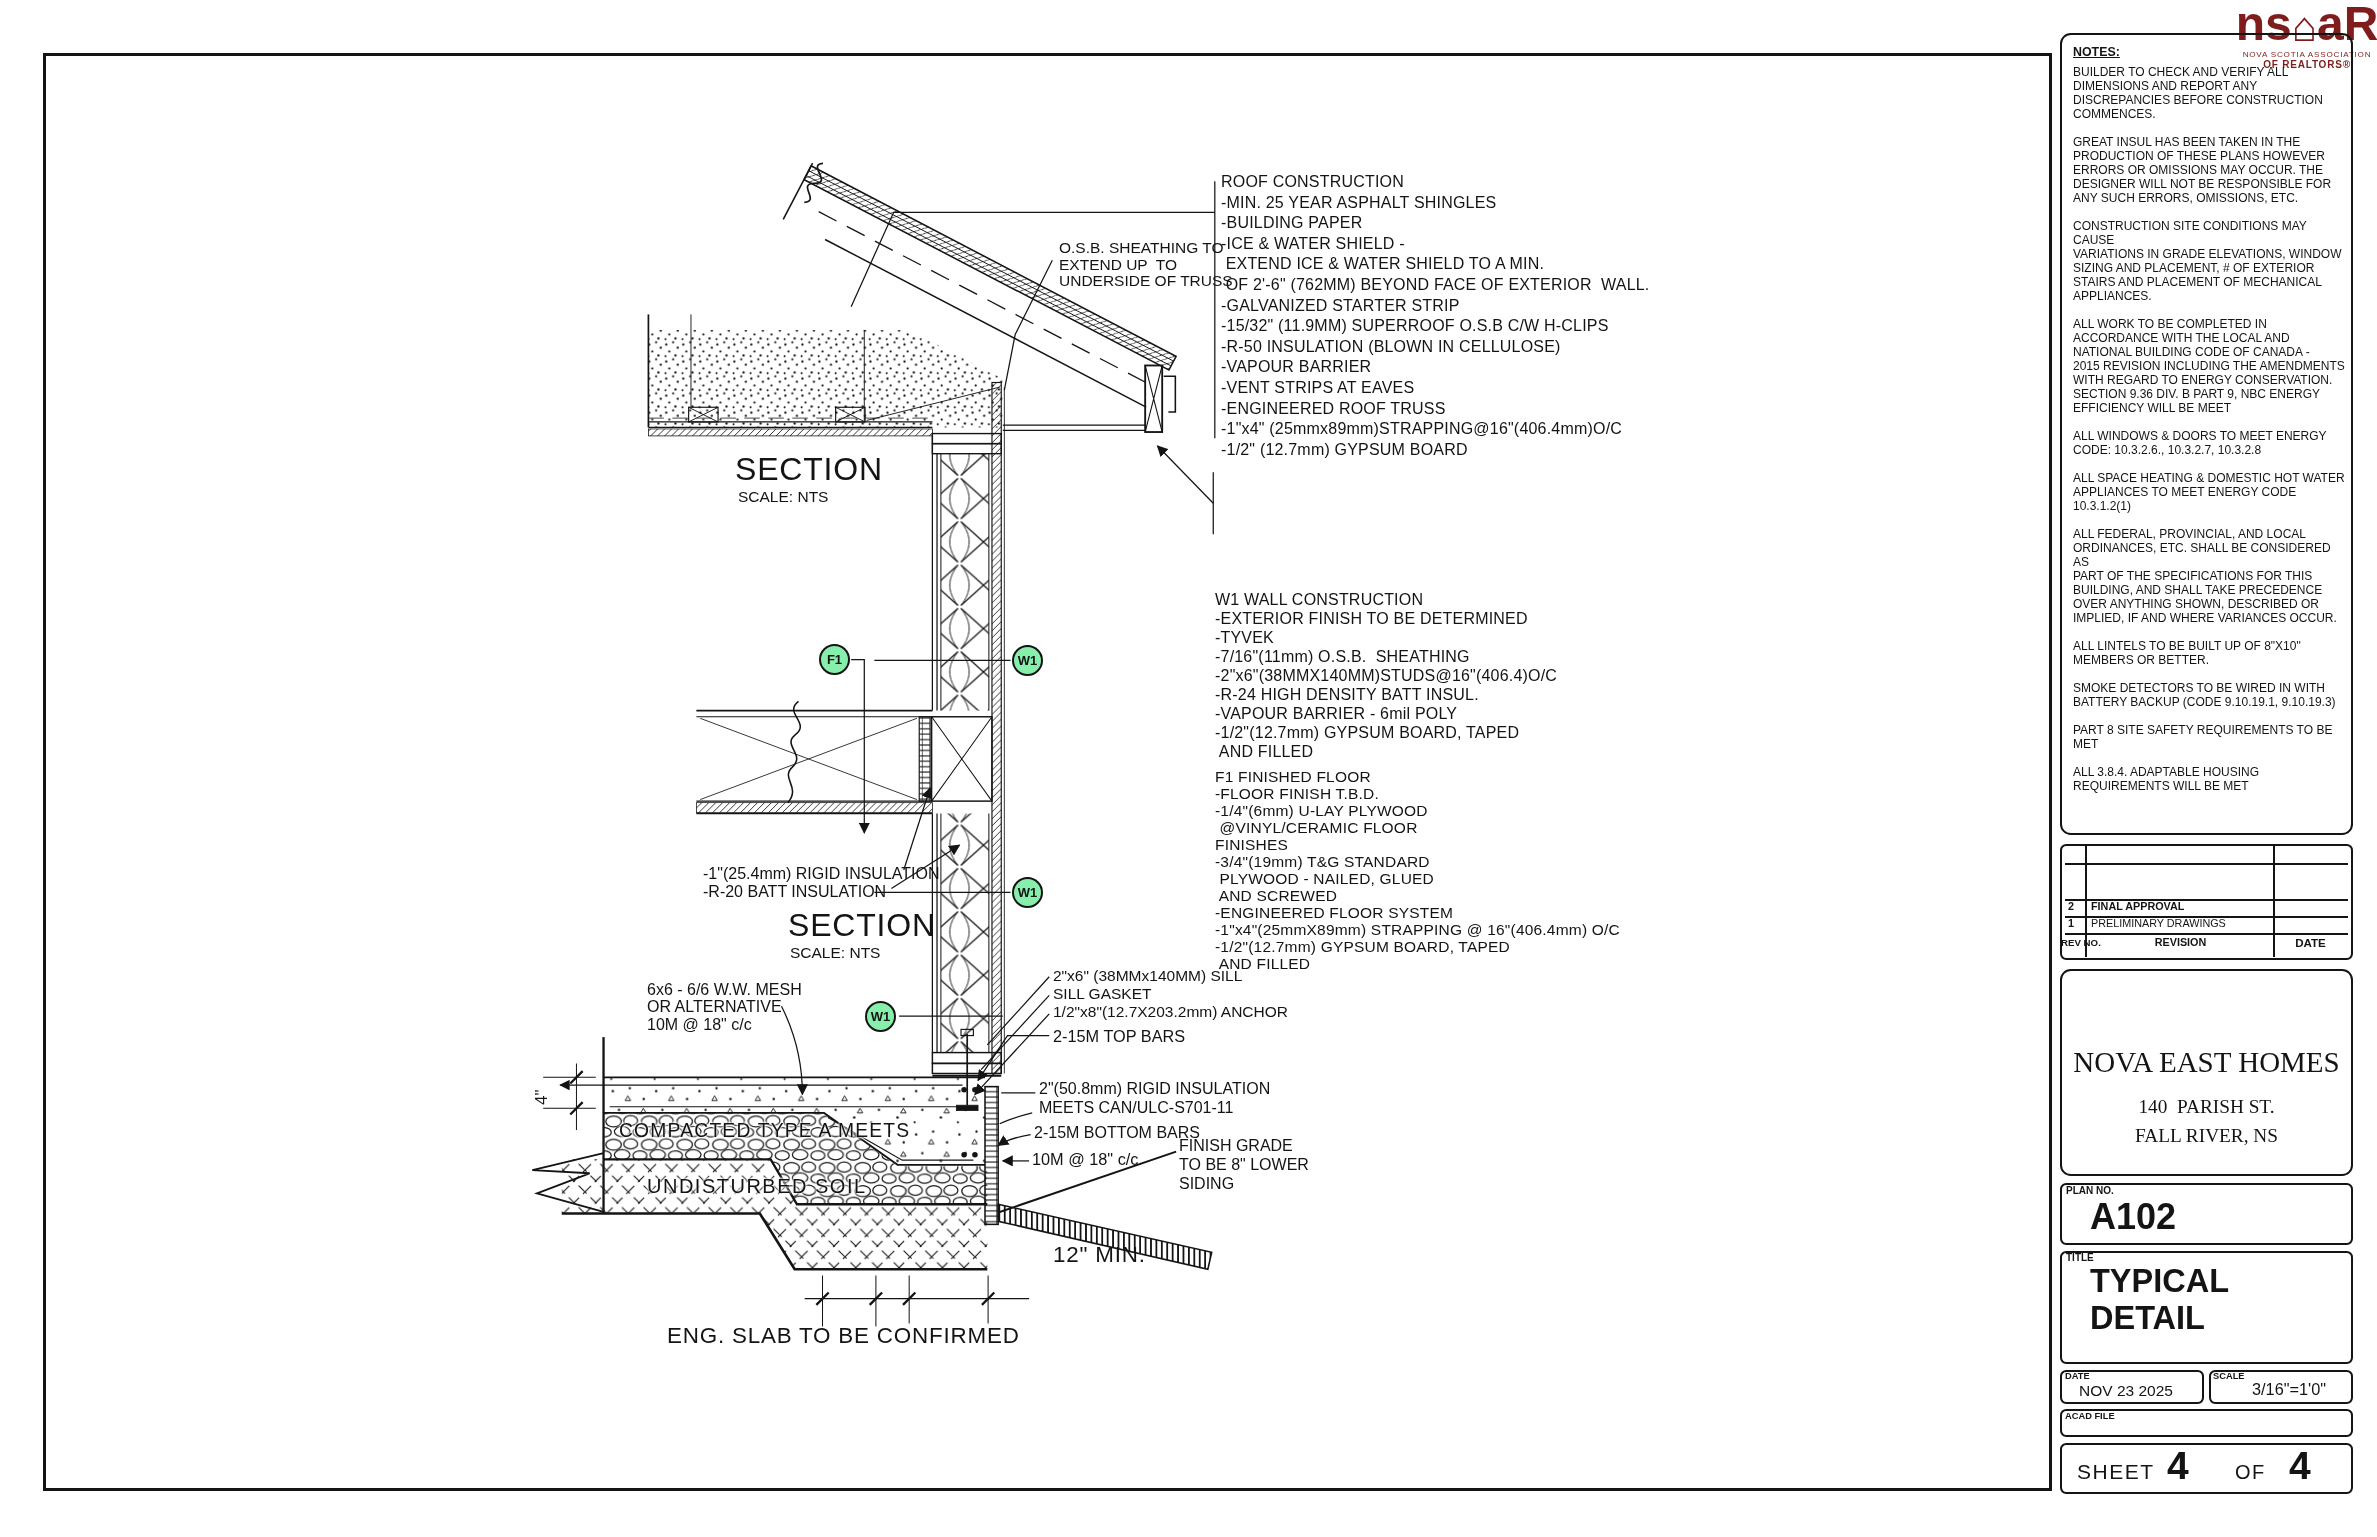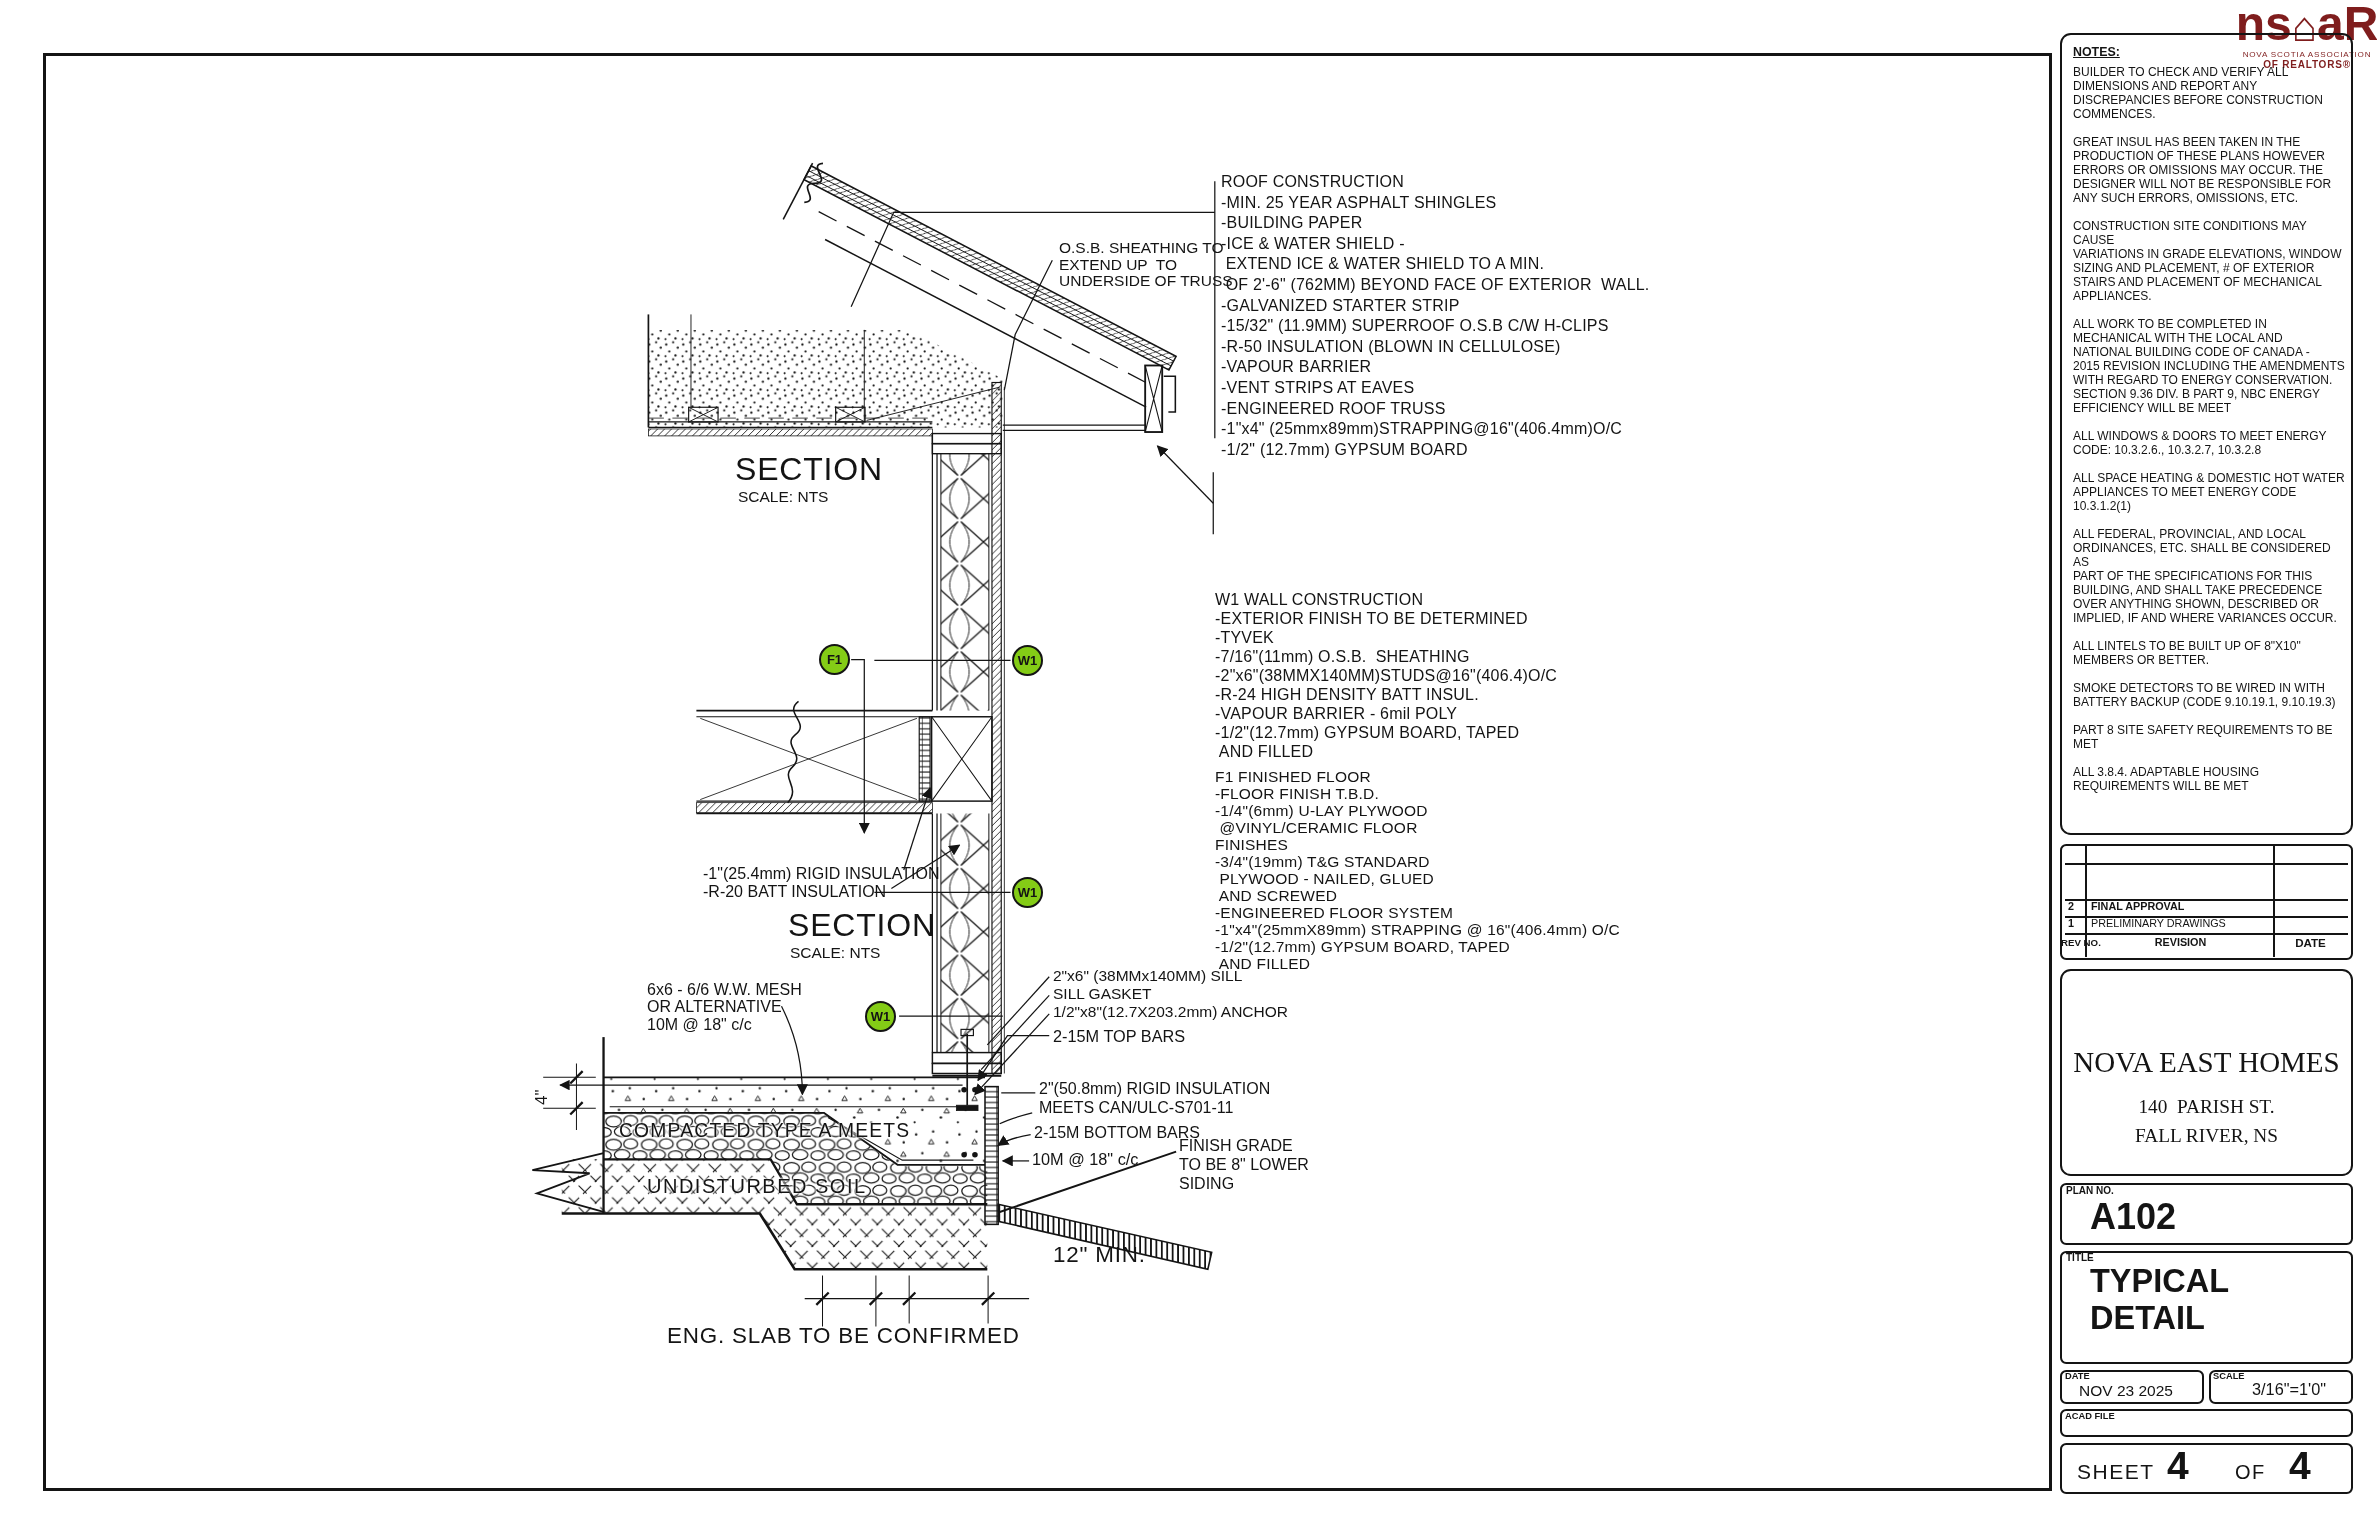--- a/index.html
+++ b/index.html
@@ -9,21 +9,21 @@
   .txt{position:absolute;white-space:pre;color:#141414;}
   .halo{text-shadow:0 0 3.1px #fff,0 0 3.1px #fff,0 0 3.1px #fff;}
   .cadlist{font-size:16px;letter-spacing:0.2px;}
   .cadlist div{height:auto;}
   .border-box{position:absolute;border:3.1px solid #141414;box-sizing:border-box;}
   .rbox{position:absolute;border:2.7px solid #141414;border-radius:10.8px;box-sizing:border-box;background:transparent;}
   .hline{position:absolute;background:#141414;height:1.5px;}
   .vline{position:absolute;background:#141414;width:1.5px;}
   .marker-circle{position:absolute;width:31px;height:31px;border:2.3px solid #141414;border-radius:50%;
                  box-sizing:border-box;display:flex;align-items:center;justify-content:center;
-                 font-size:13px;font-weight:bold;background:#84cc16;}
+                 font-size:13px;font-weight:bold;background:#86efac;}
   .serif{font-family:"Liberation Serif",serif;}
   .blk{font-weight:bold;}
   svg{position:absolute;left:0;top:0;}
   .note-para-wrap .para{margin-bottom:14px;}
   .note-para-wrap div{line-height:14px;}
   #logo{position:absolute;color:#7f1d1d;margin-left:8px;}
 </style>
 </head>
 <body>
 
@@ -299,21 +299,21 @@
       </div>
       <div class="para">
         <div>CONSTRUCTION SITE CONDITIONS MAY CAUSE</div>
         <div>VARIATIONS IN GRADE ELEVATIONS, WINDOW</div>
         <div>SIZING AND PLACEMENT, # OF EXTERIOR</div>
         <div>STAIRS AND PLACEMENT OF MECHANICAL</div>
         <div>APPLIANCES.</div>
       </div>
       <div class="para">
         <div>ALL WORK TO BE COMPLETED IN</div>
-        <div>MECHANICAL WITH THE LOCAL AND</div>
+        <div>ACCORDANCE WITH THE LOCAL AND</div>
         <div>NATIONAL BUILDING CODE OF CANADA -</div>
         <div>2015 REVISION INCLUDING THE AMENDMENTS</div>
         <div>WITH REGARD TO ENERGY CONSERVATION.</div>
         <div>SECTION 9.36 DIV. B PART 9, NBC ENERGY</div>
         <div>EFFICIENCY WILL BE MEET</div>
       </div>
       <div class="para">
         <div>ALL WINDOWS &amp; DOORS TO MEET ENERGY</div>
         <div>CODE: 10.3.2.6., 10.3.2.7, 10.3.2.8</div>
       </div>

